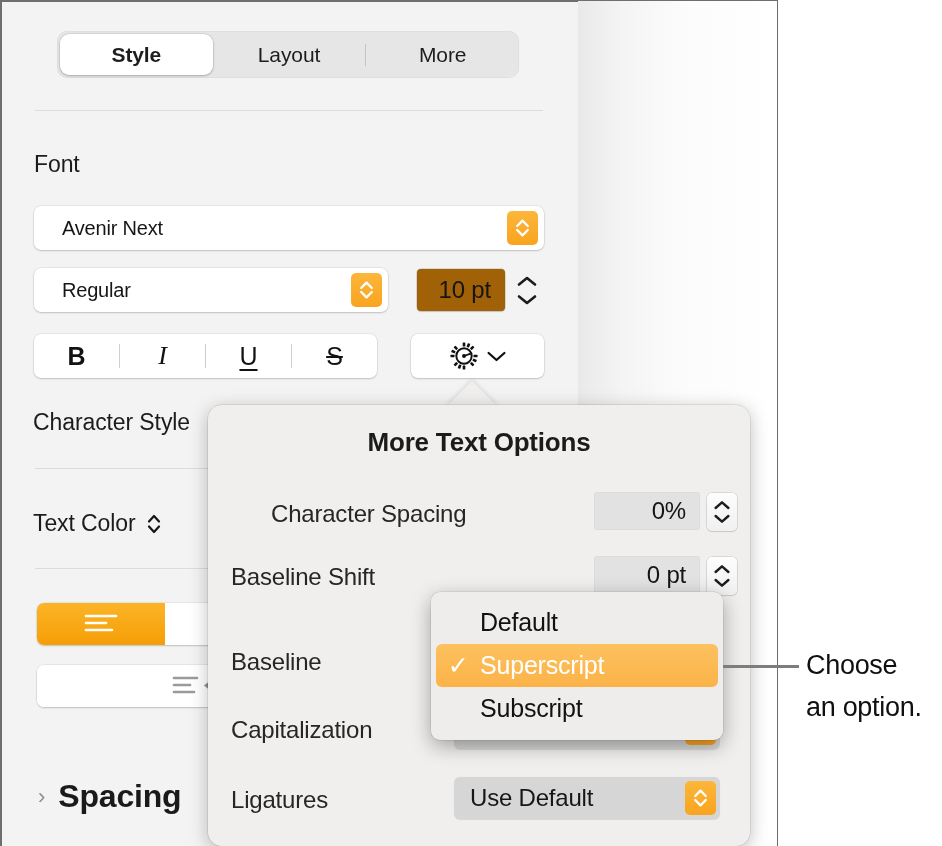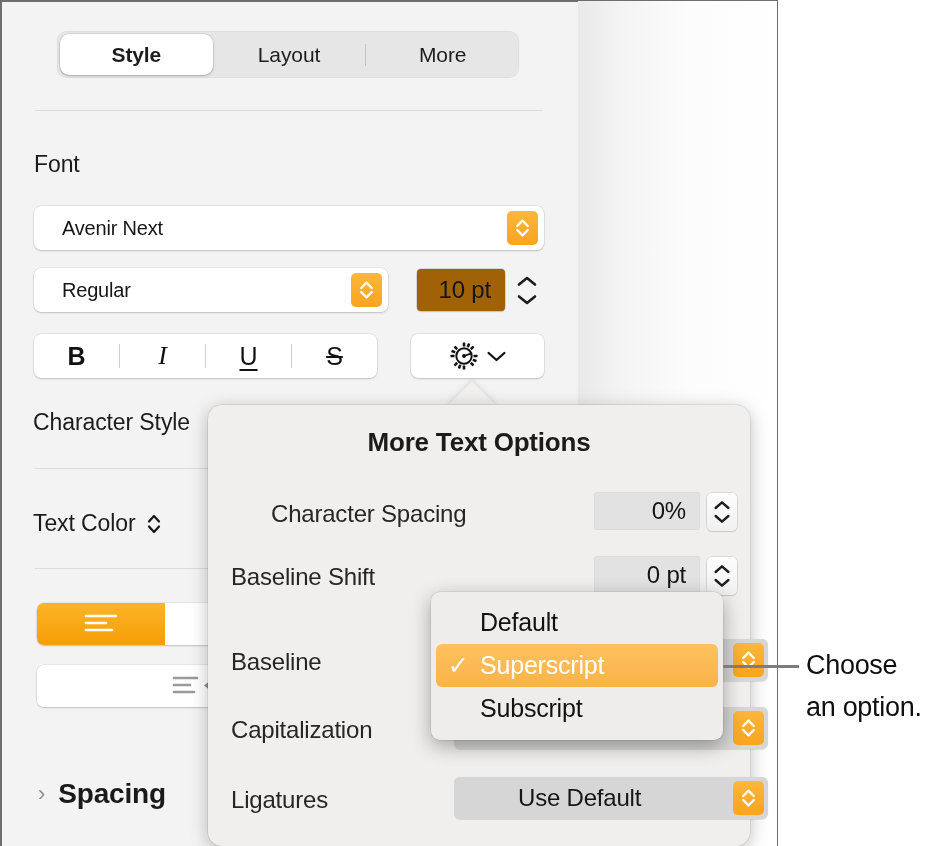--- a/index.html
+++ b/index.html
@@ -256,21 +256,21 @@
     display: flex;
     align-items: center;
     gap: 13px;
   }
   .disclosure .tri {
     color: #8e8e8e;
     font-size: 22px;
     line-height: 1;
   }
   .disclosure .txt {
-    font-size: 28px;
+    font-size: 32px;
     font-weight: 700;
     color: #1a1a1a;
     letter-spacing: -0.2px;
   }
 
   
   .popover {
     position: absolute;
     left: 208px;
     top: 405px;
@@ -322,21 +322,20 @@
     padding-right: 14px;
     letter-spacing: -0.2px;
   }
   .pop-popup {
     position: absolute;
     background: #d6d6d6;
     border-radius: 6px;
     display: flex;
     align-items: center;
     box-shadow: 0 0.5px 1px rgba(0,0,0,0.10);
-    padding-left: 48px;
   }
   .pop-popup .label {
     font-size: 24px;
     color: #161616;
     padding-left: 16px;
     letter-spacing: -0.2px;
     white-space: nowrap;
   }
 
   

